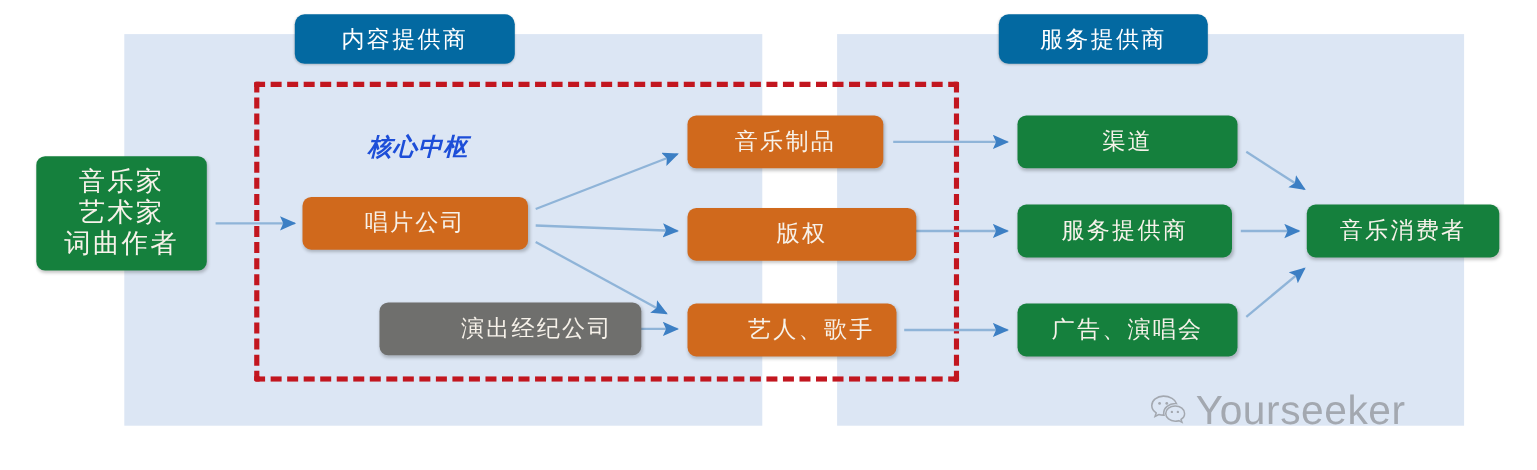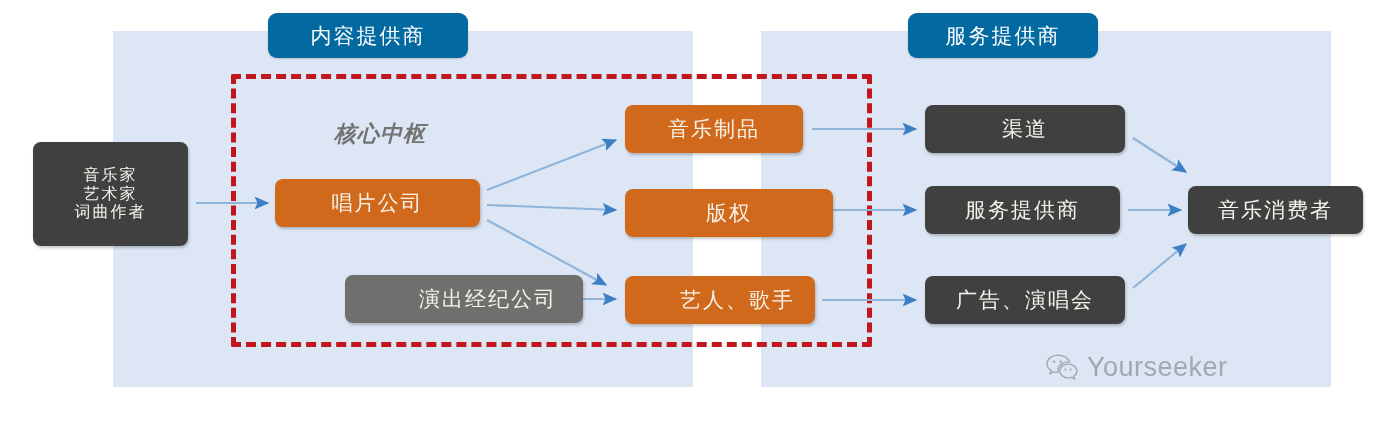--- a/index.html
+++ b/index.html
@@ -44,45 +44,45 @@
     position: absolute;
     left: 231px; top: 74px;
     width: 641px; height: 273px;
     border: 5px dashed #c2161f;
     border-radius: 2px;
   }
   #core-label {
     position: absolute;
     left: 334px; top: 119px;
     font-size: 22px;
-    color: #737373;
+    color: #1d4ed8;
     font-weight: bold;
     font-style: italic;
     letter-spacing: 1px;
     white-space: nowrap;
   }
 
   
   .node {
     position: absolute;
     display: flex;
     align-items: center;
     justify-content: center;
     text-align: left;
     color: #f7f2ea;
     border-radius: 8px;
     font-size: 21px;
     letter-spacing: 2px;
     box-shadow: 1px 2px 3px rgba(0,0,0,.22);
     line-height: 1.18;
   }
-  .node.gray   { background: #404040; }
+  .node.gray   { background: #15803d; }
   .node.orange { background: #d0691c; }
 
-  #node-creators   { left: 33px;  top: 142px; width: 155px; height: 104px; flex-direction: column; font-size: 16px; }
+  #node-creators   { left: 33px;  top: 142px; width: 155px; height: 104px; flex-direction: column; font-size: 24px; }
   #node-label      { left: 275px; top: 179px; width: 205px; height: 48px; }
   #node-agency     { left: 345px; top: 275px; width: 238px; height: 48px; background: #6f6f6d; padding-left: 48px; }
   #node-products   { left: 625px; top: 105px; width: 178px; height: 48px; }
   #node-copyright  { left: 625px; top: 189px; width: 208px; height: 48px; }
   #node-artists    { left: 625px; top: 276px; width: 190px; height: 48px; padding-left: 35px; }
   #node-channels   { left: 925px; top: 105px; width: 200px; height: 48px; }
   #node-tvfilm     { left: 925px; top: 186px; width: 195px; height: 48px; }
   #node-adconcert  { left: 925px; top: 276px; width: 200px; height: 48px; }
   #node-consumers  { left: 1188px; top: 186px; width: 175px; height: 48px; }
 
@@ -90,21 +90,21 @@
   #arrows { position: absolute; left: 0; top: 0; width: 1397px; height: 427px; }
 
   
   #watermark {
     position: absolute;
     left: 1046px; top: 352px;
     display: flex; align-items: center; gap: 9px;
     color: #8e9196;
     opacity: .72;
   }
-  #watermark .wm-text { font-size: 27px; letter-spacing: .5px; }
+  #watermark .wm-text { font-size: 37px; letter-spacing: .5px; }
   #watermark .wm-icon { width: 32px; height: 28px; display: block; }
 </style>
 </head>
 <body>
 
 <div id="stage">
 
   <div class="panel" id="panel-content"></div>
   <div class="panel" id="panel-service"></div>
 

